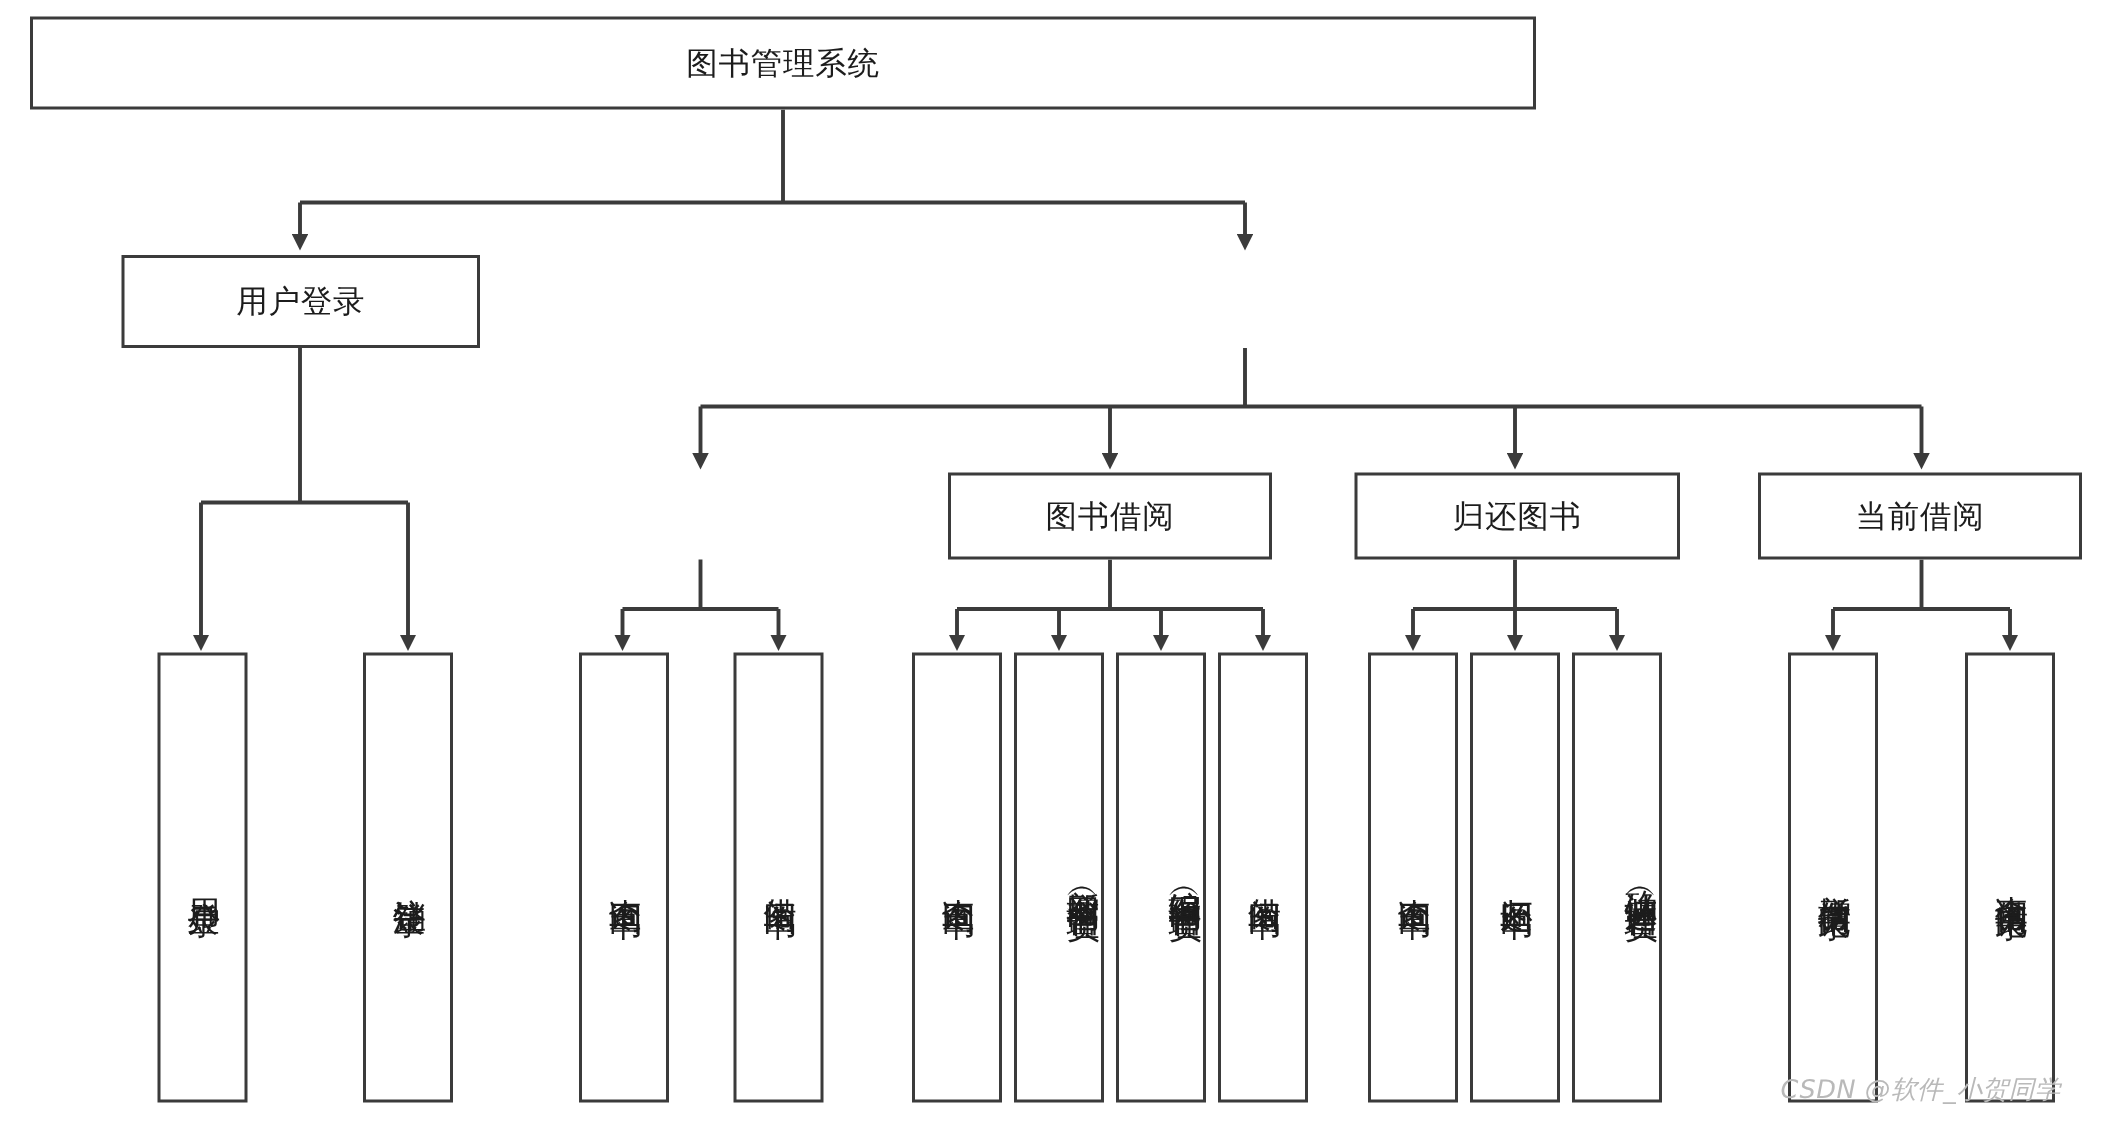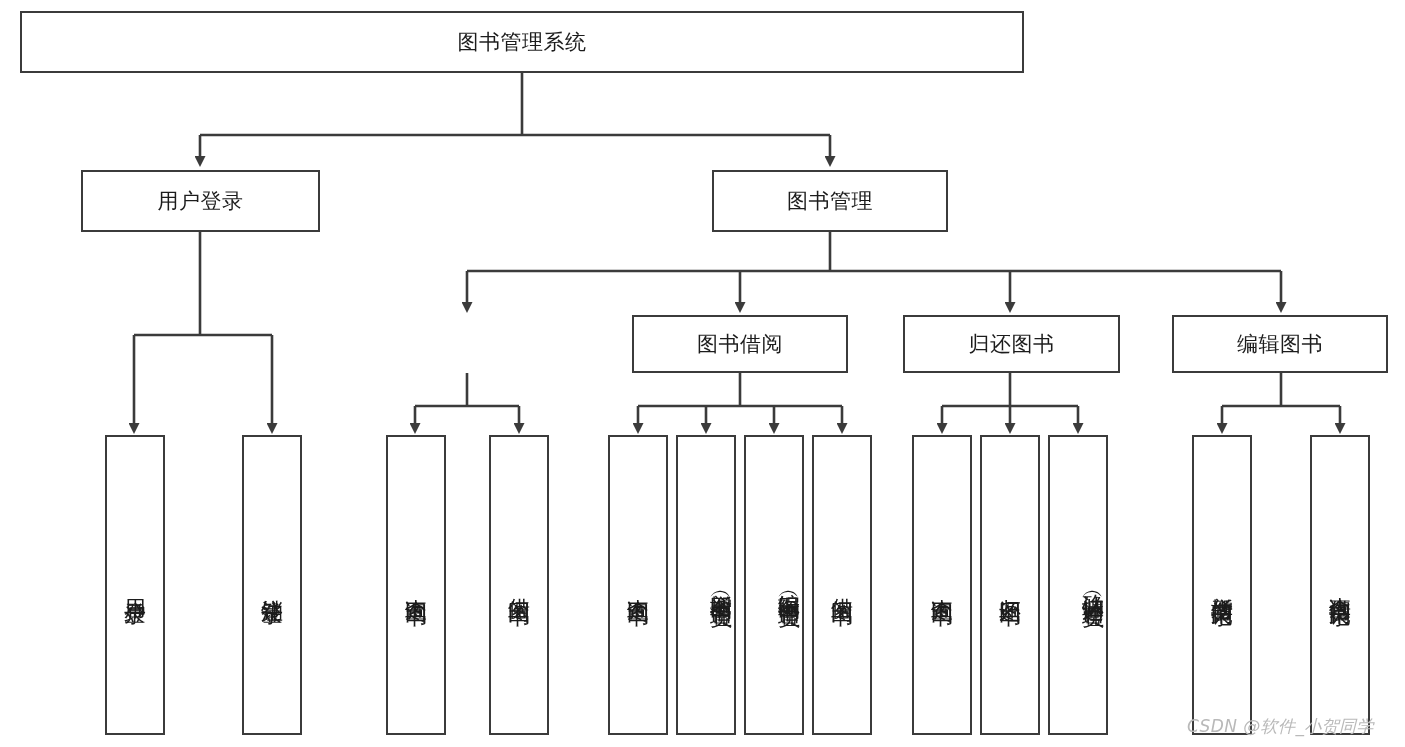--- a/index.html
+++ b/index.html
@@ -119,25 +119,24 @@
       <path d="M1281,373 L1281,406"></path>
       <path d="M1222,406 L1340,406"></path>
       <path d="M1222,406 L1222,424" marker-end="url(#arrow)"></path>
       <path d="M1340,406 L1340,424" marker-end="url(#arrow)"></path>
     </g>
   </svg>
 
   <div class="node node-h" style="left:20px; top:11px; width:1004px; height:62px;">图书管理系统</div>
 
   <div class="node node-h" style="left:81px; top:170px; width:239px; height:62px;">用户登录</div>
-  <div class="node node-h" style="left:712px; top:170px; width:236px; height:62px;">图书管理</div>
 
   <div class="node node-h" style="left:632px; top:315px; width:216px; height:58px;">图书借阅</div>
   <div class="node node-h" style="left:903px; top:315px; width:217px; height:58px;">归还图书</div>
-  <div class="node node-h" style="left:1172px; top:315px; width:216px; height:58px;">编辑图书</div>
+  <div class="node node-h" style="left:1172px; top:315px; width:216px; height:58px;">当前借阅</div>
 
   <div class="node node-v" style="left:105px; top:435px; width:60px; height:300px;">用户登录</div>
   <div class="node node-v" style="left:242px; top:435px; width:60px; height:300px;">注销登录</div>
 
   <div class="node node-v" style="left:386px; top:435px; width:60px; height:300px;">查询图书</div>
   <div class="node node-v" style="left:489px; top:435px; width:60px; height:300px;">借阅图书</div>
 
   <div class="node node-v" style="left:608px; top:435px; width:60px; height:300px;">查询图书</div>
   <div class="node node-v top-align" style="left:676px; top:435px; width:60px; height:300px;">新增图书（管理员）</div>
   <div class="node node-v top-align" style="left:744px; top:435px; width:60px; height:300px;">编辑图书（管理员）</div>

